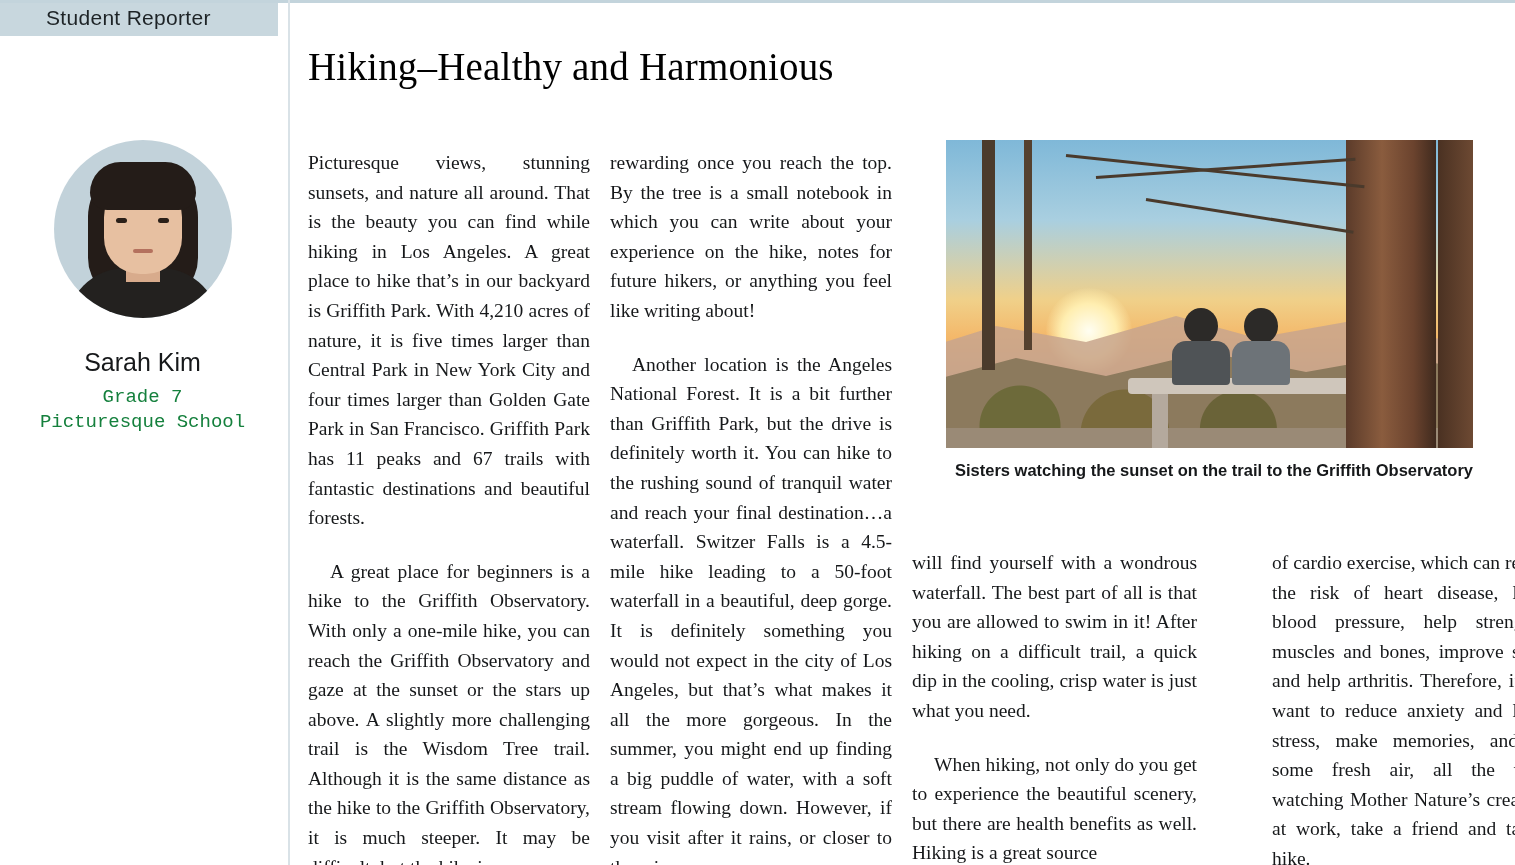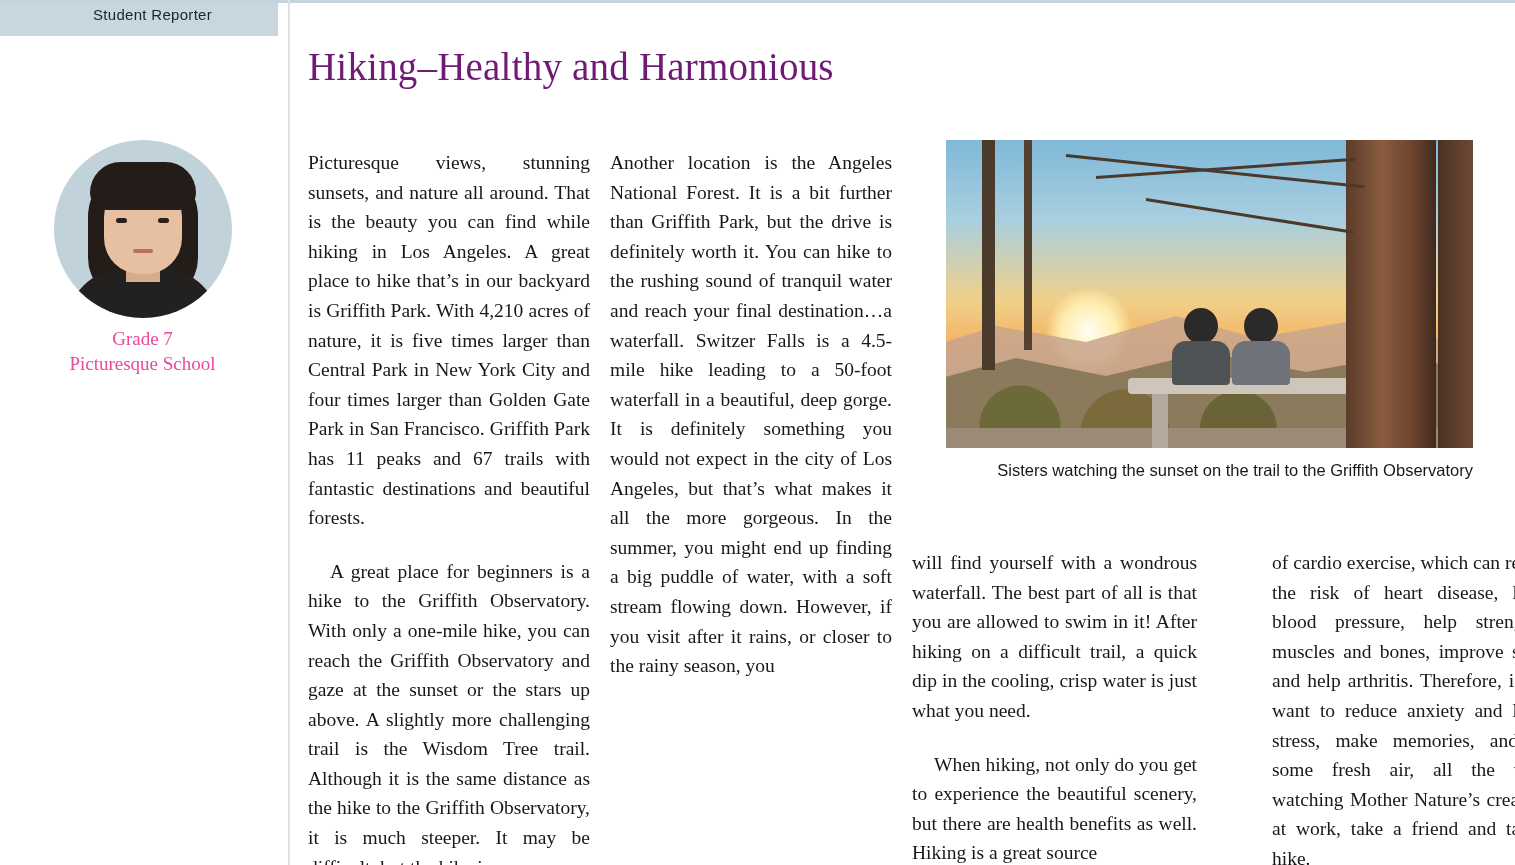--- a/index.html
+++ b/index.html
@@ -31,45 +31,44 @@
     top: 3px;
     width: 278px;
     height: 33px;
     background: #c8d7de;
   }
   .section-tab-label {
     position: absolute;
     left: 46px;
     top: 6px;
     font-family: "Liberation Sans", sans-serif;
-    font-size: 15px;
+    font-size: 21px;
     letter-spacing: 0.3px;
     color: #1d2326;
-    margin-left: 47px;
   }
   .col-divider {
     position: absolute;
     left: 288px;
     top: 0px;
     width: 2px;
     height: 865px;
     background: #d9e2e7;
   }
 
   
   .headline {
     position: absolute;
     left: 308px;
     top: 44px;
     width: 1160px;
     font-family: "Liberation Serif", serif;
     font-size: 39px;
     font-weight: normal;
     letter-spacing: 0.2px;
-    color: #701a75;
+    color: #000000;
     margin: 0;
   }
 
   
   .author-block {
     position: absolute;
     left: 0;
     top: 140px;
     width: 285px;
     text-align: center;
@@ -148,24 +147,24 @@
     border-radius: 3px;
   }
   .author-name {
     font-family: "Liberation Sans", sans-serif;
     font-size: 25px;
     margin-top: 30px;
     color: #16181a;
   }
   .author-grade,
   .author-school {
-    font-family: Liberation Serif, serif;
+    font-family: Liberation Mono, monospace;
     font-size: 19px;
     line-height: 25px;
-    color: #ec4899;
+    color: #15803d;
   }
   .author-grade { margin-top: 8px; }
 
   
   .col {
     position: absolute;
     font-family: "Liberation Serif", serif;
     font-size: 19.5px;
     line-height: 29.6px;
     text-align: justify;
@@ -322,20 +321,21 @@
   .caption {
     position: absolute;
     left: 946px;
     top: 458px;
     width: 527px;
     font-family: "Liberation Sans", sans-serif;
     font-size: 16.5px;
     line-height: 24px;
     text-align: right;
     color: #16181a;
+    font-weight: bold;
   }
   .caption .line1 { display: block; }
   .caption .line2 { display: block; }
 </style>
 </head>
 <body>
 
 <div class="top-rule"></div>
 <div class="section-tab"></div>
 <div class="section-tab-label">Student Reporter</div>
@@ -347,30 +347,32 @@
   <div class="avatar">
     <div class="av-hair-back"></div>
     <div class="av-shoulders"></div>
     <div class="av-neck"></div>
     <div class="av-face"></div>
     <div class="av-fringe"></div>
     <div class="av-eye l"></div>
     <div class="av-eye r"></div>
     <div class="av-mouth"></div>
   </div>
+  <div class="author-name">Sarah Kim</div>
   <div class="author-grade">Grade 7</div>
   <div class="author-school">Picturesque School</div>
 </div>
 
 <div class="col" id="col1">
   <p>Picturesque views, stunning sunsets, and nature all around. That is the beauty you can find while hiking in Los Angeles. A great place to hike that’s in our backyard is Griffith Park. With 4,210 acres of nature, it is five times larger than Central Park in New York City and four times larger than Golden Gate Park in San Francisco. Griffith Park has 11 peaks and 67 trails with fantastic destinations and beautiful forests.</p>
   <p>A great place for beginners is a hike to the Griffith Observatory. With only a one-mile hike, you can reach the Griffith Observatory and gaze at the sunset or the stars up above. A slightly more challenging trail is the Wisdom Tree trail. Although it is the same distance as the hike to the Griffith Observatory, it is much steeper. It may be difficult, but the hike is</p>
 </div>
 
 <div class="col" id="col2">
+  <p>rewarding once you reach the top. By the tree is a small notebook in which you can write about your experience on the hike, notes for future hikers, or anything you feel like writing about!</p>
   <p>Another location is the Angeles National Forest. It is a bit further than Griffith Park, but the drive is definitely worth it. You can hike to the rushing sound of tranquil water and reach your final destination…a waterfall. Switzer Falls is a 4.5-mile hike leading to a 50-foot waterfall in a beautiful, deep gorge. It is definitely something you would not expect in the city of Los Angeles, but that’s what makes it all the more gorgeous. In the summer, you might end up finding a big puddle of water, with a soft stream flowing down. However, if you visit after it rains, or closer to the rainy season, you</p>
 </div>
 
 <div class="photo-wrap">
   <div class="photo">
     <div class="sun"></div>
     <div class="ridge-far"></div>
     <div class="ridge-near"></div>
     <div class="foliage"></div>
     <div class="ground"></div>

